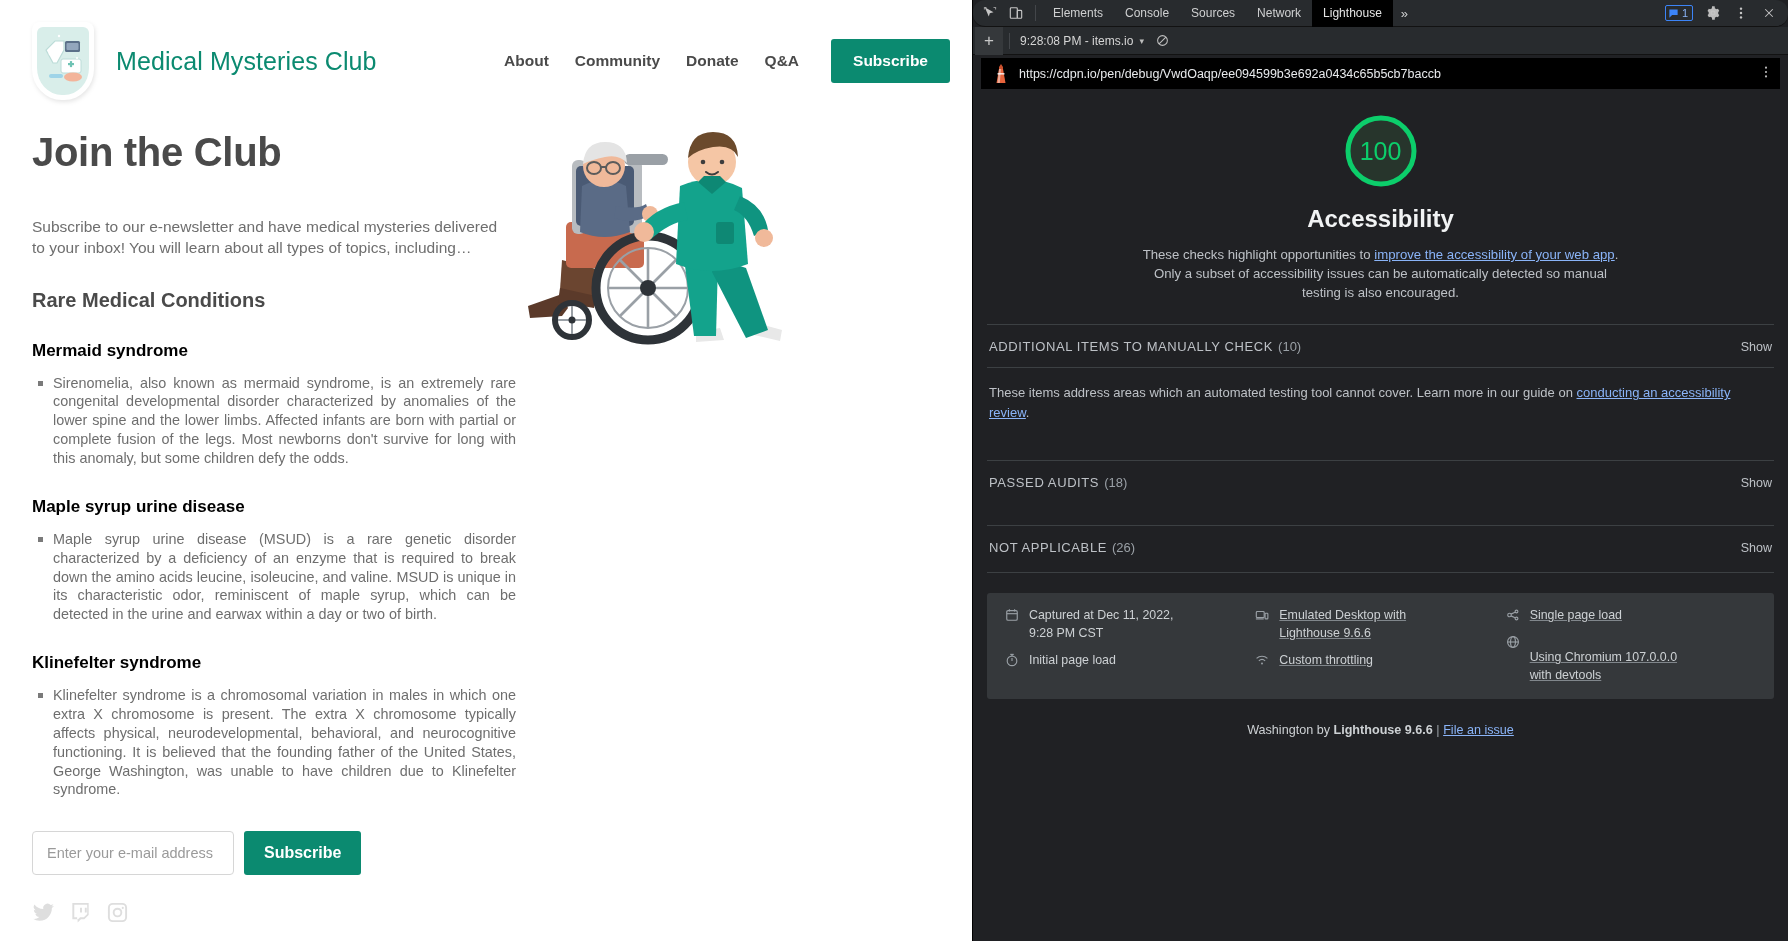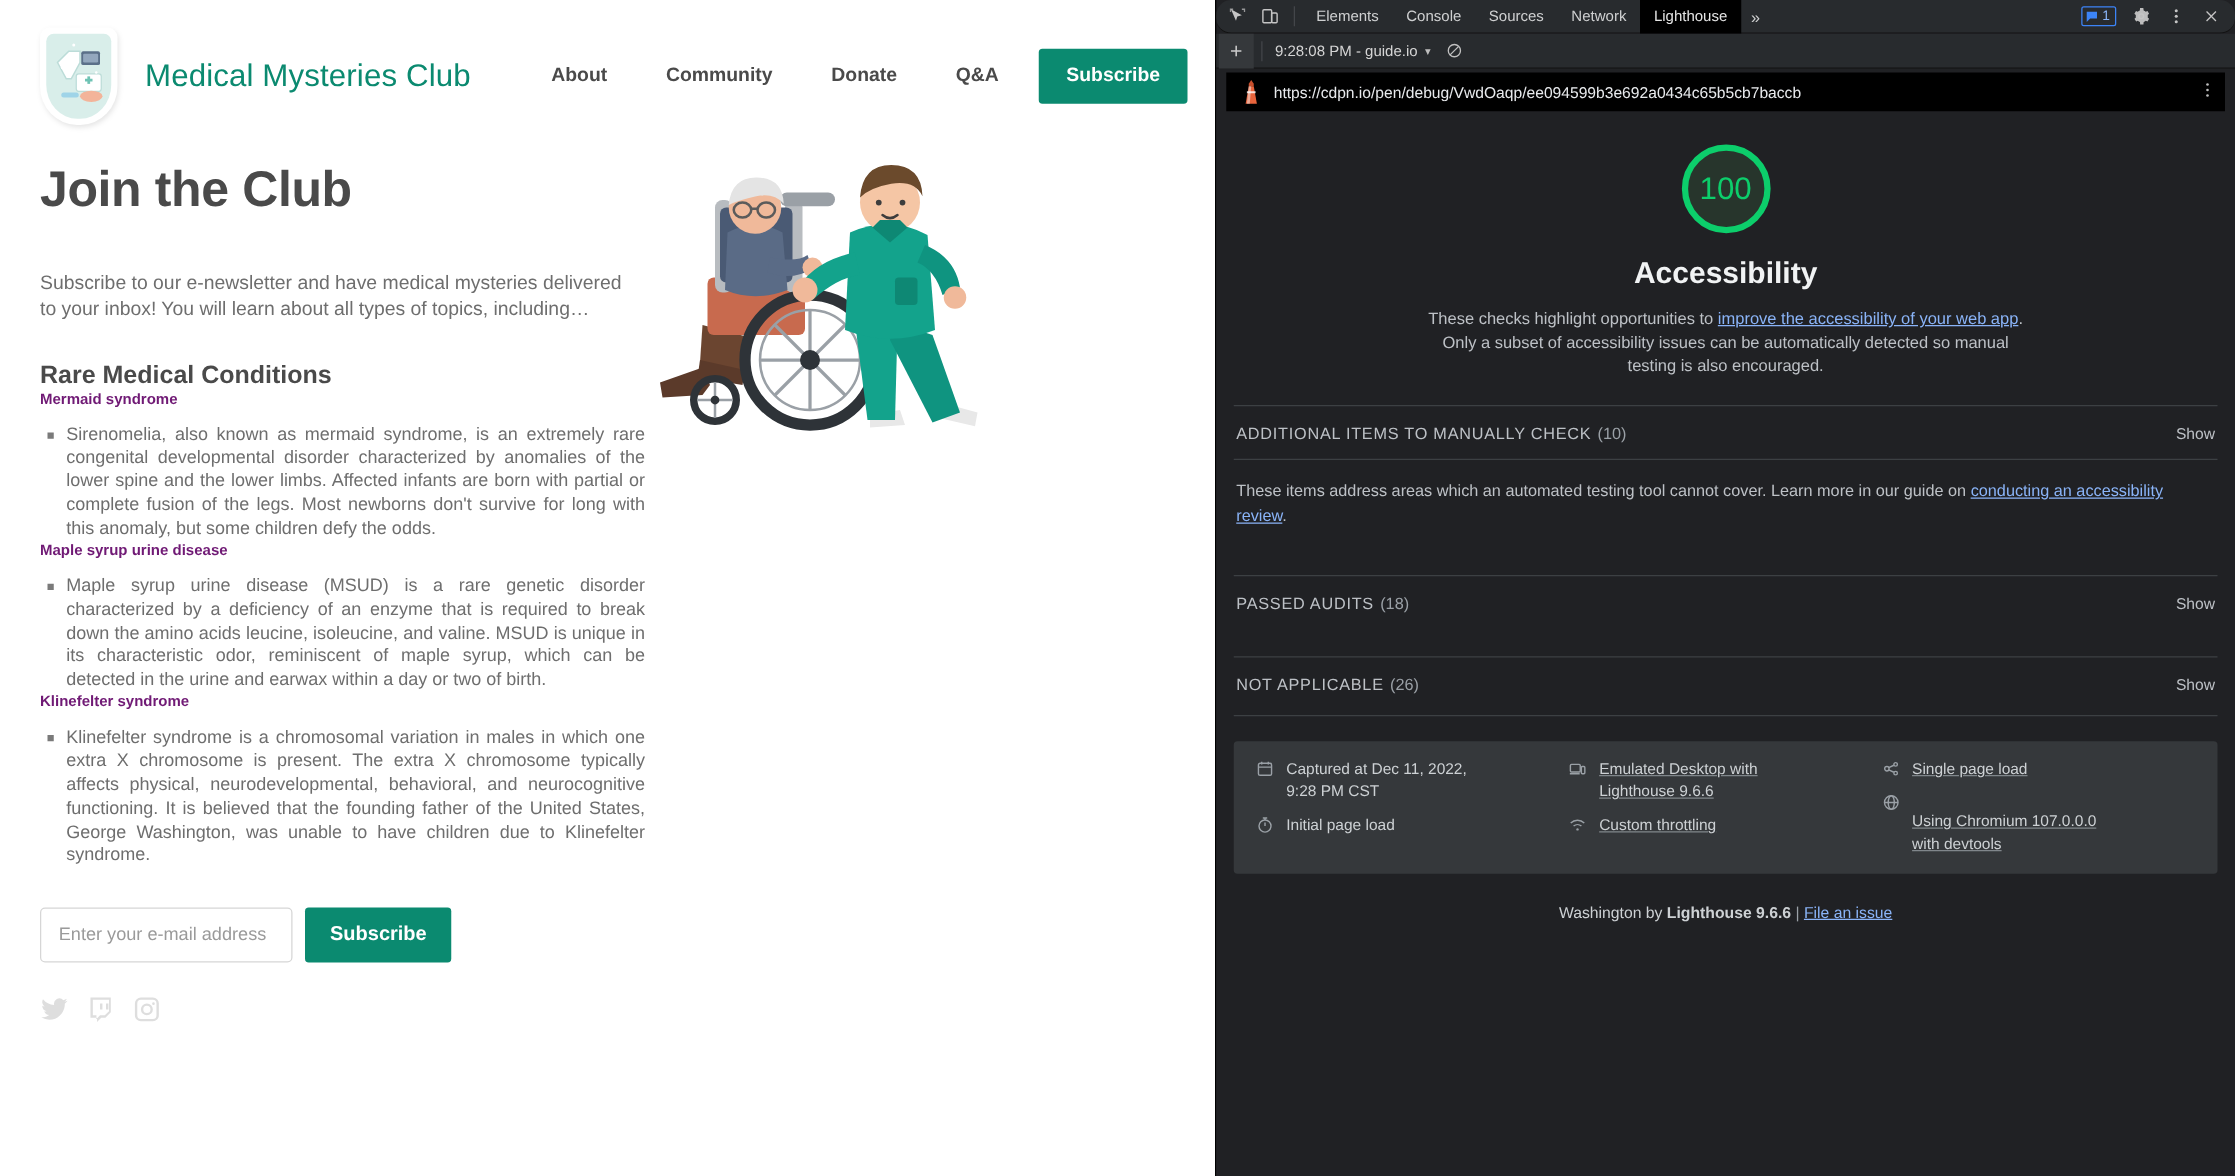--- a/index.html
+++ b/index.html
@@ -43,42 +43,42 @@
   }
   .logo-art { position: absolute; inset: 0; }
   .brand-title {
     font-size: 25px; font-weight: 400;
     color: #0b8a70; letter-spacing: .1px;
     white-space: nowrap;
   }
   .nav { margin-left: auto; display: flex; align-items: center; gap: 26px; }
   .nav a {
     font-size: 15.5px; font-weight: 600;
-    color: #4a4a4a; text-decoration: none; white-space: nowrap; margin-left: 21px;
+    color: #4a4a4a; text-decoration: none; white-space: nowrap;
   }
   .nav .nav-cta {
     background: #0b8a70; color: #fff;
     padding: 13px 22px; border-radius: 3px;
     font-size: 15.5px; font-weight: 600; margin-left: 6px;
   }
 
   .page-body { padding: 0 32px; position: relative; }
   .h1 {
     font-size: 40px; font-weight: 800; color: #4a4a4a;
     letter-spacing: -.3px; margin-top: 22px;
   }
   .intro {
     margin-top: 42px; font-size: 15.5px; color: #6e6e6e;
     line-height: 1.34; max-width: 470px;
   }
   .h2 {
     margin-top: 30px; font-size: 20px; font-weight: 800; color: #4a4a4a;
   }
   .h3 {
-    font-size: 12px; font-weight: 700; color: #701a75;
+    margin-top: 29px; font-size: 17px; font-weight: 700; color: #000000;
   }
   ul.bullets { list-style: none; margin-top: 13px; }
   ul.bullets li {
     position: relative; padding-left: 21px;
     font-size: 14.4px; color: #6e6e6e; line-height: 1.31;
     text-align: justify; max-width: 484px;
   }
   ul.bullets li::before {
     content: ""; position: absolute; left: 6px; top: 7px;
     width: 5px; height: 5px; background: #7a7a7a;
@@ -428,21 +428,21 @@
               <line x1="13" y1="3" x2="3" y2="13"></line>
             </svg>
         </div>
       </div>
     </div>
 
     <div class="dt-toolbar2">
       <div class="dt-plus">+</div>
       <div class="dt-vsep"></div>
       <div class="dt-runselect">
-        <span>9:28:08 PM - guide.io</span>
+        <span>9:28:08 PM - items.io</span>
         <span class="dt-caret">▾</span>
       </div>
       <div class="dt-clear">
         <svg width="13" height="13" viewBox="0 0 16 16" fill="none" stroke="#c0c0c0" stroke-width="1.3">
             <circle cx="8" cy="8" r="6"></circle>
             <line x1="3.8" y1="12.2" x2="12.2" y2="3.8"></line>
           </svg>
       </div>
     </div>
 

